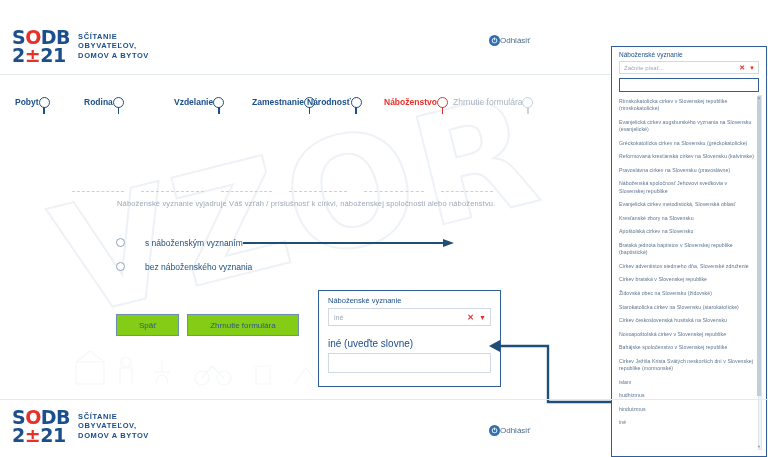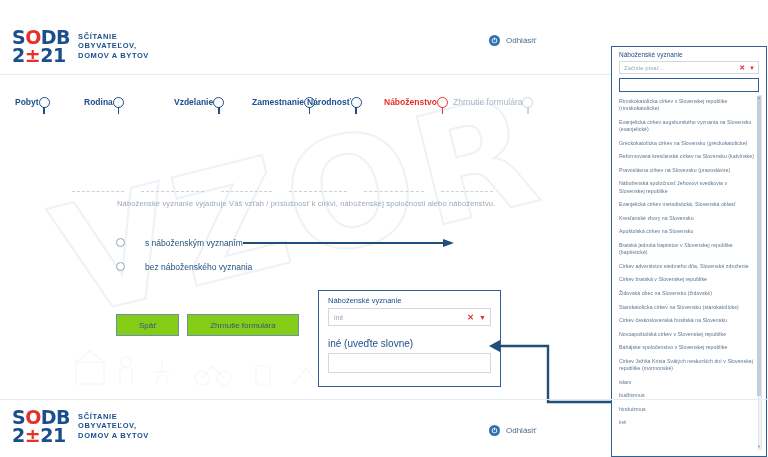--- a/index.html
+++ b/index.html
@@ -26,21 +26,21 @@
   }
   .logo-mark .accent { color: #e8302b; }
   .logo-text {
     font-size: 7.5px; font-weight: bold; line-height: 9.5px;
     color: #1b4e8c; letter-spacing: 0.6px; text-transform: uppercase;
   }
   #header-logo { position: absolute; left: 12px; top: 28px; }
   #footer-logo { position: absolute; left: 12px; top: 408px; }
 
   .logout {
-    position: absolute; display: flex; align-items: center; gap: 6px;
+    position: absolute; display: flex; align-items: center; 
     font-size: 8px; color: #4a6b8a; cursor: pointer;
   }
   #logout-top { left: 489px; top: 35px; }
   #logout-bottom { left: 489px; top: 425px; }
   .logout-icon {
     width: 11px; height: 11px; border-radius: 50%;
     background: #2f6fb3; color: #fff; font-size: 7px;
     display: flex; align-items: center; justify-content: center;
     font-weight: bold;
   }

